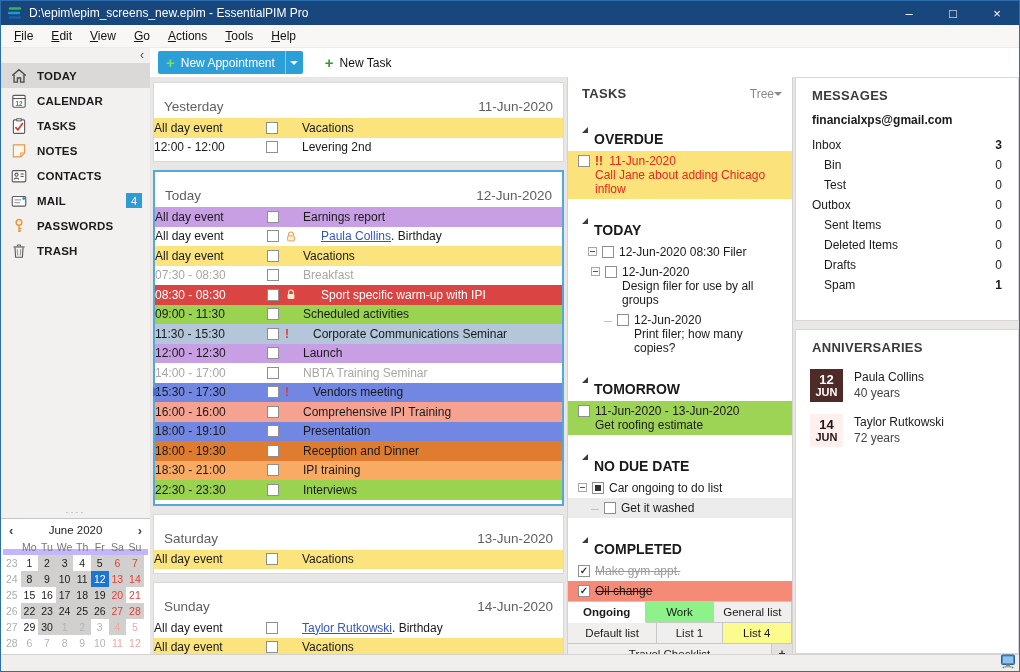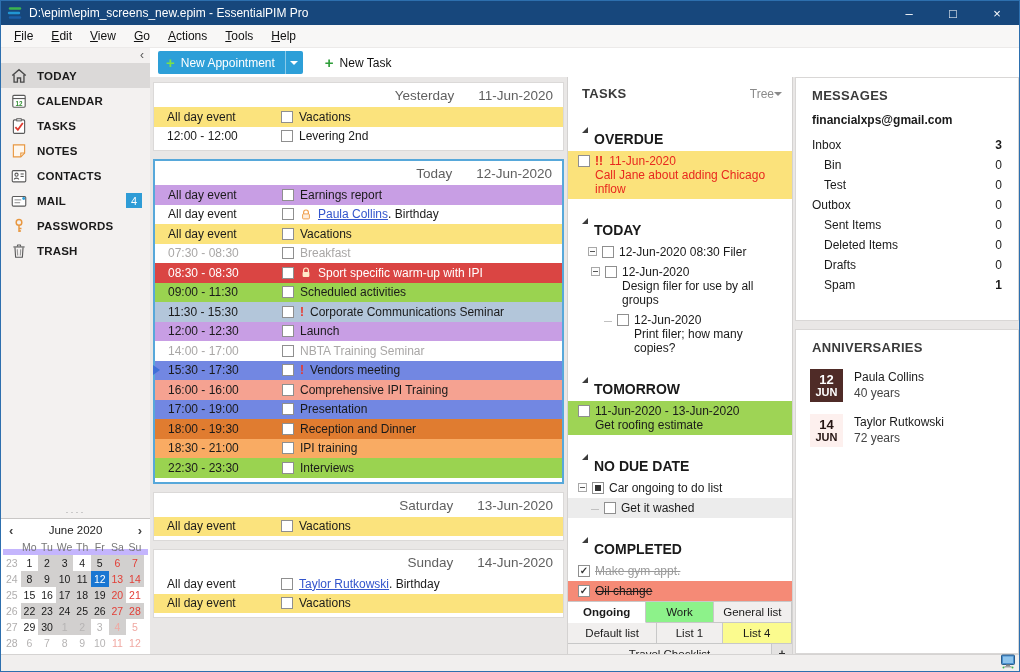--- a/index.html
+++ b/index.html
@@ -54,25 +54,25 @@
   .cal-cell.ev { background:#d2d0cf; }
   .cal-cell.wk { color:#e23e36; }
   .cal-cell.out { color:#b6b4b4; }
   .cal-cell.out.wk { color:#f0a8a2; }
   .cal-cell.sel { background:#1976d2; color:#fff; }
   
   .main { position:absolute; top:76px; left:149px; right:0; bottom:17px; display:flex; }
   .col-schedule { width:417px; padding:5px 3px 0 3px; }
   .day-card { background:#fff; border:1px solid #dbd9d8; margin-bottom:8px; position:relative; }
   .day-card.selected { border:2px solid #57a8da; }
-  .day-header { display:flex; justify-content:flex-end; padding:5px 10px 4px 10px; color:#5f5f5f; font-size:13.5px;gap:24px; }
+  .day-header { display:flex; justify-content:space-between; padding:16px 10px 4px 10px; color:#5f5f5f; font-size:13.5px;gap:24px; }
   .event-row { display:flex; align-items:center; height:19.5px; position:relative; }
-  .event-time { width:127px; padding-left:13px; flex:none; }
+  .event-time { width:112px; flex:none; }
   .event-row.dim { color:#a9a7a6; }
-  .event-title { padding-left:6px; }
+  .event-title { padding-left:24px; }
   .event-icon { margin-left:6px; display:flex; align-items:center; }
   .pri { color:#e8372c; font-weight:bold; margin-left:6px; }
   .link { color:#3355cc; text-decoration:underline; }
   .event-row.marker::before { content:""; position:absolute; left:-2px; top:4px; width:0; height:0;
     border-top:5.5px solid transparent; border-bottom:5.5px solid transparent; border-left:7px solid #3f6fd8; }
   .cb { width:12px; height:12px; border:1px solid #8f8f8f; background:#fff; flex:none;
     display:inline-flex; align-items:center; justify-content:center; font-size:10px; color:#333; }
   .cb.checked::after { content:"✓"; font-weight:bold; margin-top:-1px; }
   .cb.partial::after { content:""; width:6px; height:6px; background:#333; }
   
@@ -428,21 +428,21 @@
           <span class="cb"></span>
           <span class="pri">!</span>
           <span class="event-title">Vendors meeting</span>
         </div>
         <div class="event-row" style="background: rgb(245, 162, 145);">
           <span class="event-time">16:00 - 16:00</span>
           <span class="cb"></span>
           <span class="event-title">Comprehensive IPI Training</span>
         </div>
         <div class="event-row" style="background: rgb(114, 135, 226);">
-          <span class="event-time">17:00 - 19:00</span>
+          <span class="event-time">18:00 - 19:10</span>
           <span class="cb"></span>
           <span class="event-title">Presentation</span>
         </div>
         <div class="event-row" style="background: rgb(224, 124, 48);">
           <span class="event-time">18:00 - 19:30</span>
           <span class="cb"></span>
           <span class="event-title">Reception and Dinner</span>
         </div>
         <div class="event-row" style="background: rgb(249, 171, 99);">
           <span class="event-time">18:30 - 21:00</span>

